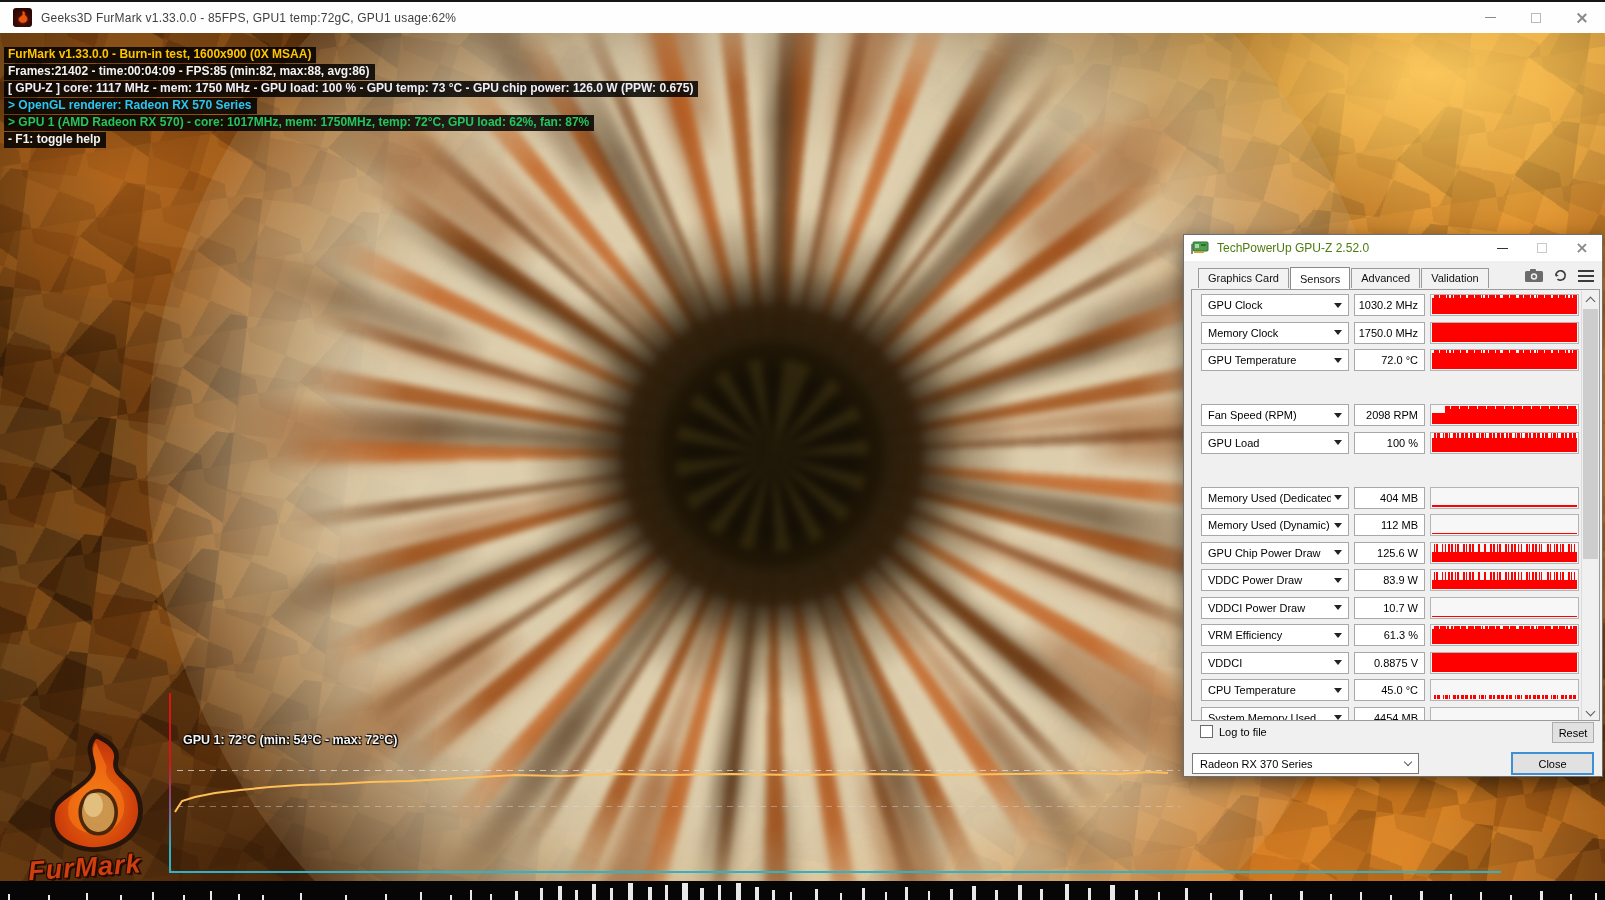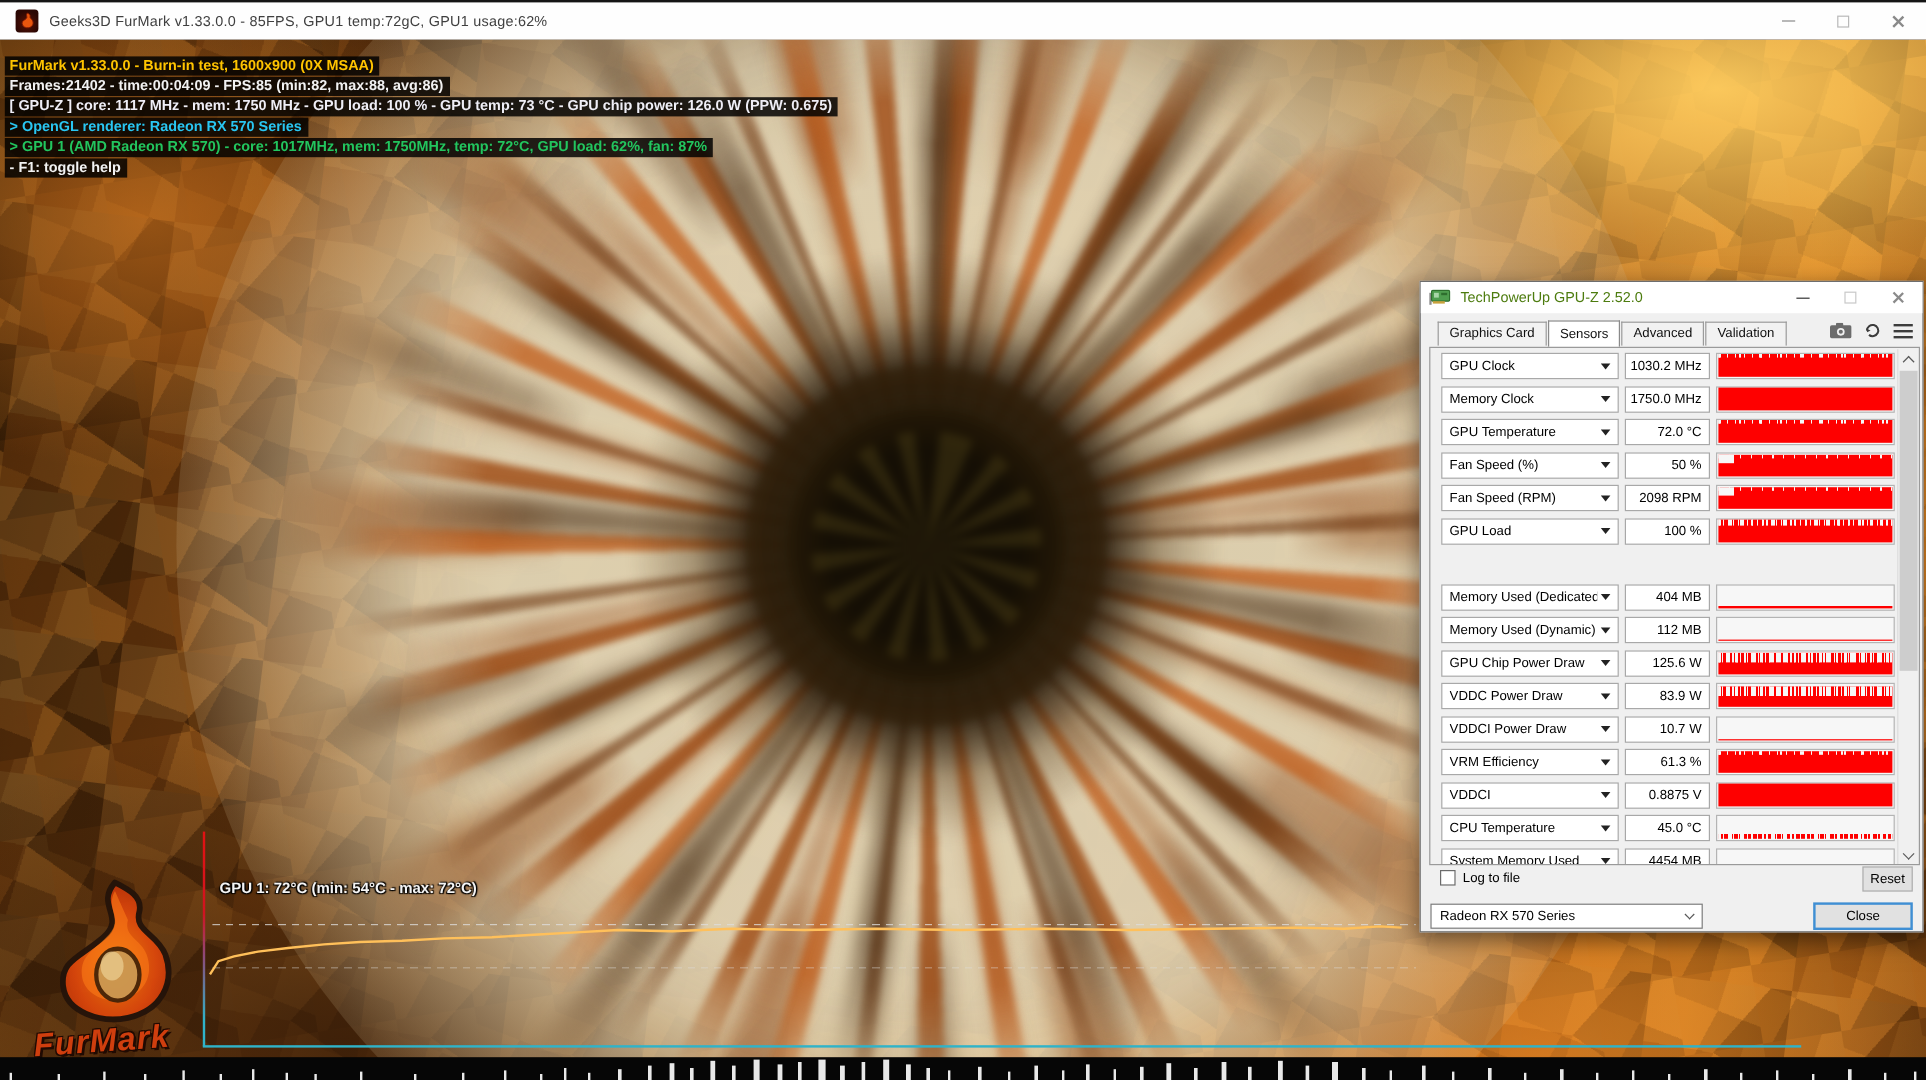--- a/index.html
+++ b/index.html
@@ -330,30 +330,20 @@
         <div class="sensor-row style-noisy" style="top: 59px;">
           <div class="s-label">
             <span class="lbl">GPU Temperature</span>
             <div class="dd"></div>
           </div>
           <div class="s-value">72.0 °C</div>
           <div class="s-graph">
             <div class="s-fill" style="height: 95%;"></div>
           </div>
         </div>
-        <div class="sensor-row style-step" style="top: 86.5px;">
-          <div class="s-label">
-            <span class="lbl">Fan Speed (%)</span>
-            <div class="dd"></div>
-          </div>
-          <div class="s-value">50 %</div>
-          <div class="s-graph">
-            <div class="s-fill" style="height: 88%;"></div>
-          </div>
-        </div>
         <div class="sensor-row style-step" style="top: 114px;">
           <div class="s-label">
             <span class="lbl">Fan Speed (RPM)</span>
             <div class="dd"></div>
           </div>
           <div class="s-value">2098 RPM</div>
           <div class="s-graph">
             <div class="s-fill" style="height: 90%;"></div>
           </div>
         </div>
@@ -467,21 +457,21 @@
     </div>
 
     <div id="gpuz-logrow">
       <div id="log-checkbox"></div>
       <span>Log to file</span>
     </div>
     <div id="reset-btn">
         <span>Reset</span>
       </div>
     <div id="device-select">
-      <span>Radeon RX 570 Series</span>
+      <span>Radeon RX 370 Series</span>
       <div class="chev"></div>
     </div>
     <div id="close-btn">
         <span>Close</span>
       </div>
   </div>
 
 </div>
 
 </body></html>

